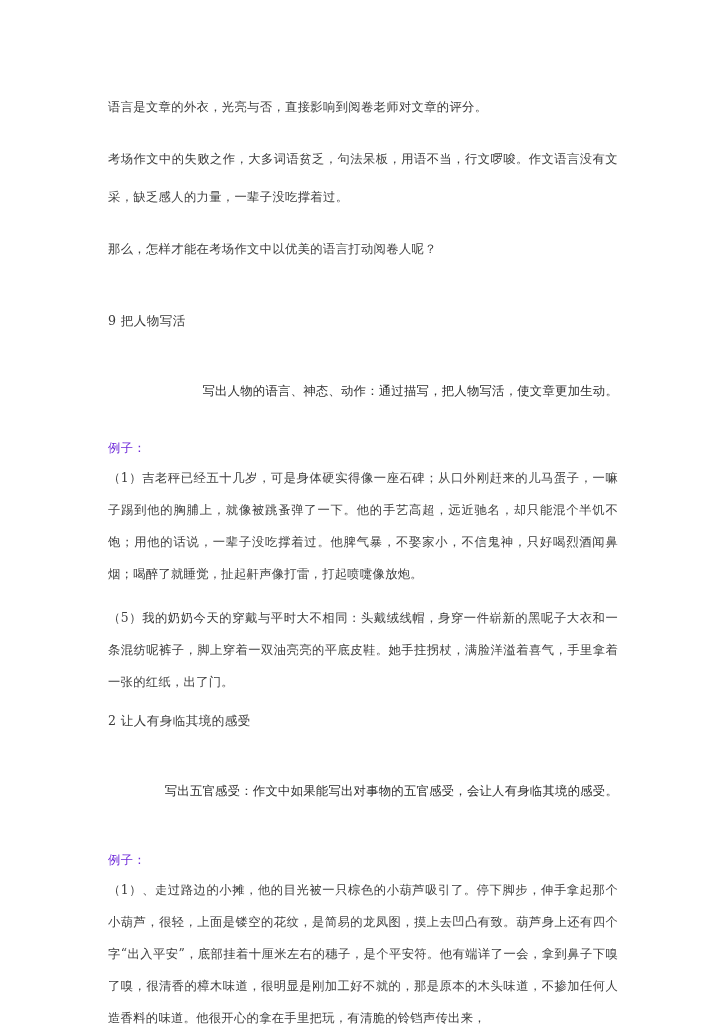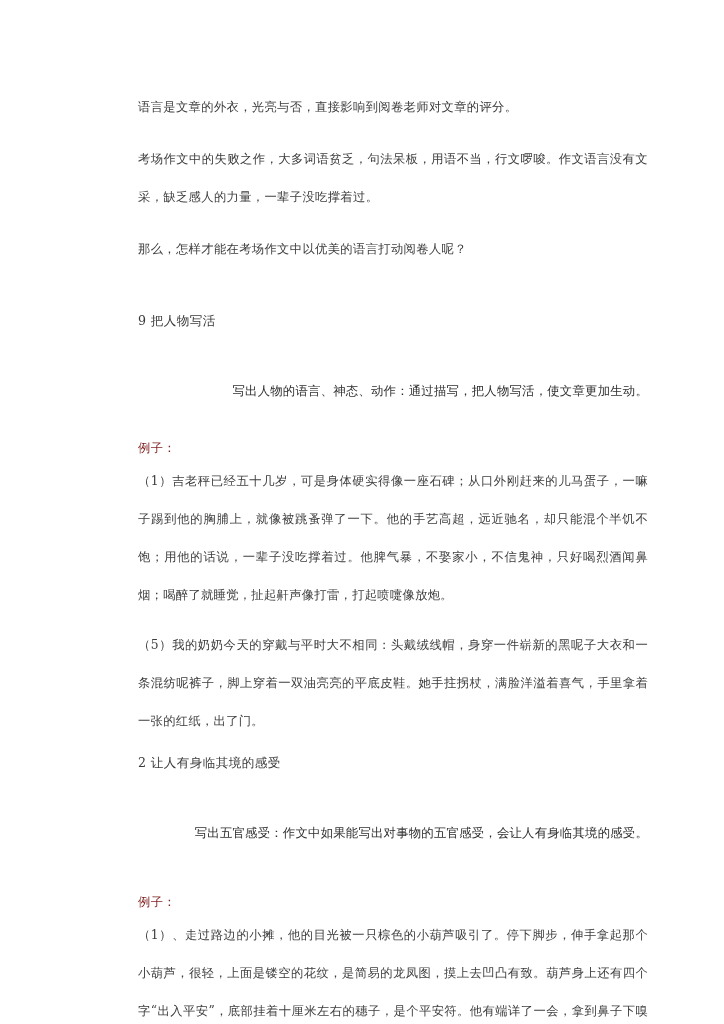--- a/index.html
+++ b/index.html
@@ -12,21 +12,20 @@
     height: 1024px;
     overflow: hidden;
     font-family: "DejaVu Serif", "Liberation Serif", serif;
   }
   .page {
     position: relative;
     width: 600px;
     height: 1024px;
     background: #ffffff;
     box-sizing: border-box;
-    margin-left: 30px;
   }
   .content {
     position: absolute;
     left: 108px;
     top: 88px;
     width: 510px;
   }
 
   
   .para {
@@ -65,32 +64,32 @@
     font-size: 12.4px;
     color: #2f2f2f;
     letter-spacing: 0.2px;
     line-height: 30px;
     margin: 0;
     text-align: right;
   }
 
   .label {
     margin: 0;
-    color: #7f1d1d;
+    color: #6d28d9;
     font-size: 12.3px;
     line-height: 28px;
     letter-spacing: 0.35px;
   }
 
   
   .example {
     margin: 0;
     color: #3d3d3d;
     font-size: 12.3px;
-    line-height: 38px;
+    line-height: 32px;
     text-align: justify;
     text-justify: inter-character;
     letter-spacing: 0.3px;
     text-indent: 0;
   }
   .example.indent {
     text-indent: 0;
   }
 
   .sp-8  { height: 8px; }

